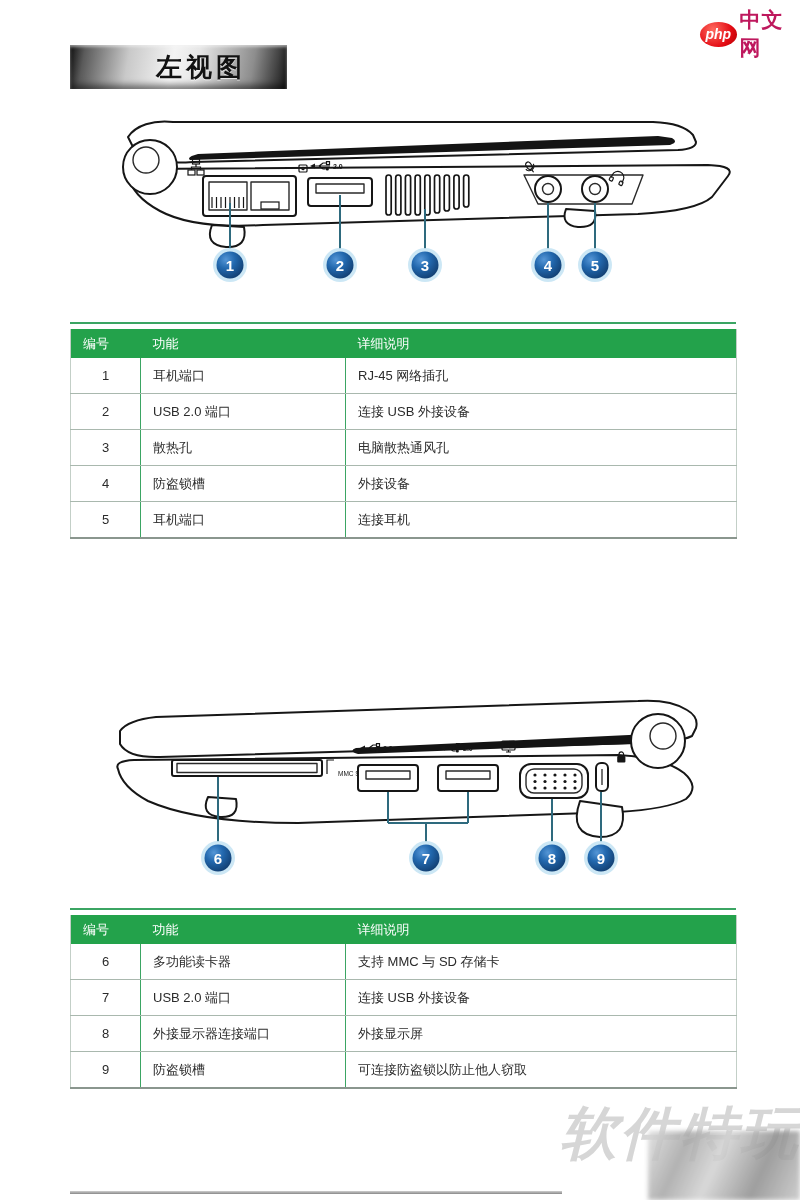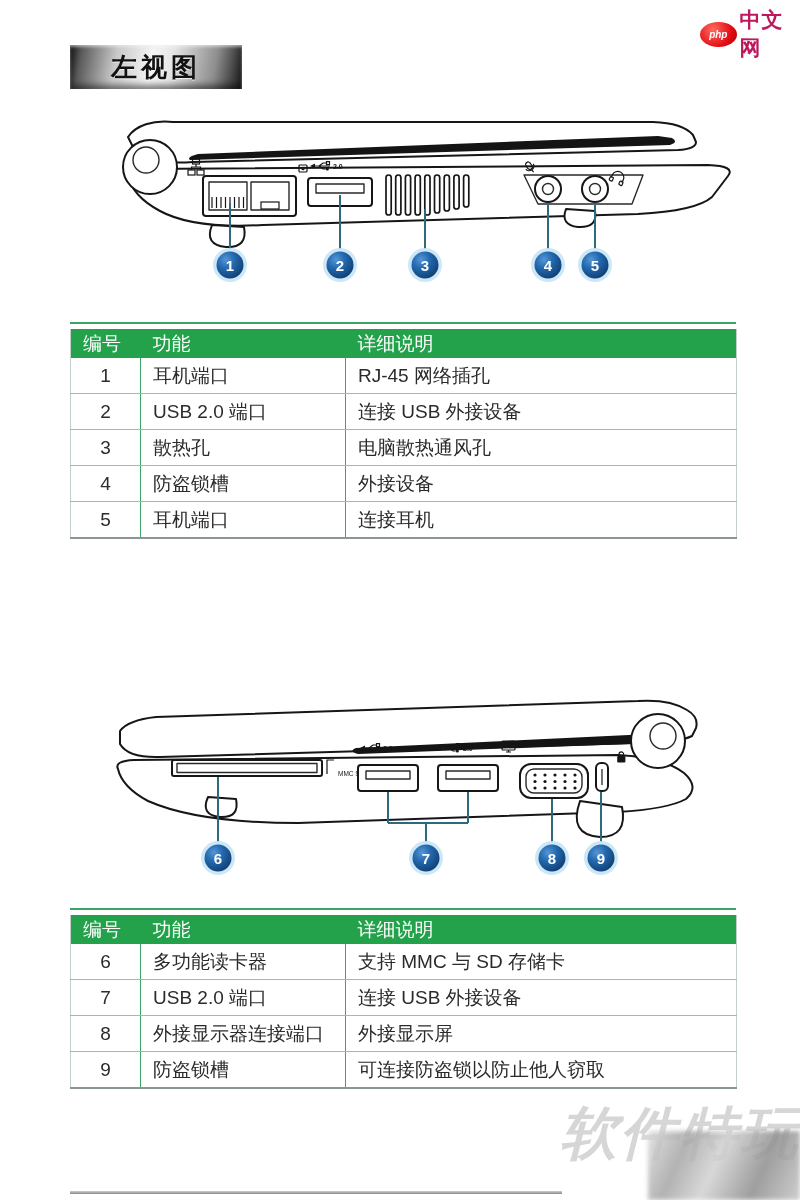--- a/index.html
+++ b/index.html
@@ -3,53 +3,53 @@
 <meta charset="utf-8">
 <style>
   html,body{margin:0;padding:0;}
   body{font-family:"Liberation Sans","DejaVu Sans",sans-serif;background:#fff;}
   #page{position:relative;width:800px;height:1200px;background:#ffffff;overflow:hidden;}
 
   
   .logo{position:absolute;left:700px;top:6px;display:flex;align-items:center;gap:3px;cursor:pointer;}
   .logo-ball{width:40px;height:25px;border-radius:50%;
     background:radial-gradient(circle at 35% 30%,#ff6a5f,#e30b13 62%,#b00004);
-    color:#fff;font-weight:bold;font-style:italic;font-size:10px;
+    color:#fff;font-weight:bold;font-style:italic;font-size:14px;
     display:flex;align-items:center;justify-content:center;}
   .logo-text{font-size:21px;font-weight:bold;color:#be185d;letter-spacing:1px;}
 
   
   .view-header{position:absolute;left:70px;width:172px;height:44px;
     background:linear-gradient(100deg,#101010 0%,#5a5a5a 7%,#c9c9c9 27%,#f4f4f4 47%,#e7e7e7 58%,#8d8d8d 83%,#161616 100%);
     box-shadow:inset 0 2px 3px rgba(255,255,255,.55), inset 0 -4px 6px rgba(0,0,0,.5);
     display:flex;align-items:center;justify-content:center;}
   .view-header span{font-size:26px;font-weight:bold;color:#121212;letter-spacing:4px;
     text-shadow:0 1px 0 rgba(255,255,255,.65);}
-  #header-left{top:45px;}
+  #header-left{top:45px;padding-left:45px;}
   #header-right{top:636px;}
 
   
   .diagram{position:absolute;left:98px;}
   #diagram-left{top:113px;}
   #diagram-right{top:697px;}
   svg text{font-family:"Liberation Sans","DejaVu Sans",sans-serif;}
   .ln{fill:none;stroke-width:2;}
   .outline{fill:#ffffff;stroke:#161616;stroke-width:2;stroke-linejoin:round;}
   .thin{fill:#ffffff;stroke:#2a2a2a;stroke-width:1.4;stroke-linejoin:round;}
   .glyph{fill:none;stroke:#161616;stroke-width:1.2;}
   .callout-num{fill:#fff;font-size:15px;font-weight:bold;text-anchor:middle;}
   .port-label{font-size:7px;font-weight:bold;fill:#161616;}
   .slot-label{font-size:6.5px;fill:#161616;}
 
   
   .tblwrap{position:absolute;left:70px;width:666px;}
   #table-left{top:322px;}
   #table-right{top:908px;}
   .tbl-topline{height:2px;background:#3BA563;margin-bottom:5px;}
-  table.tbl{border-collapse:collapse;width:666px;table-layout:fixed;font-size:19px;color:#2b2b2b;
+  table.tbl{border-collapse:collapse;width:666px;table-layout:fixed;font-size:13px;color:#2b2b2b;
     border-left:1px solid #c3cfc7;border-right:1px solid #c3cfc7;border-bottom:2px solid #8a968e;padding-left:24px;}
   table.tbl col.c1{width:70px;} table.tbl col.c2{width:205px;} table.tbl col.c3{width:391px;}
   table.tbl th{background:#23A24B;color:#ffffff;font-weight:normal;height:29px;
     text-align:left;padding:0 0 0 12px;}
   table.tbl td{height:35px;padding:0 0 0 12px;border-bottom:1px solid #a9b8ae;background:#fff;}
   table.tbl td:first-child{text-align:center;padding:0;}
   table.tbl td:nth-child(1),table.tbl td:nth-child(2){border-right:1px solid #3BA563;}
 
   
   .wm-text{position:absolute;left:560px;top:1096px;font-size:57px;font-weight:bold;

